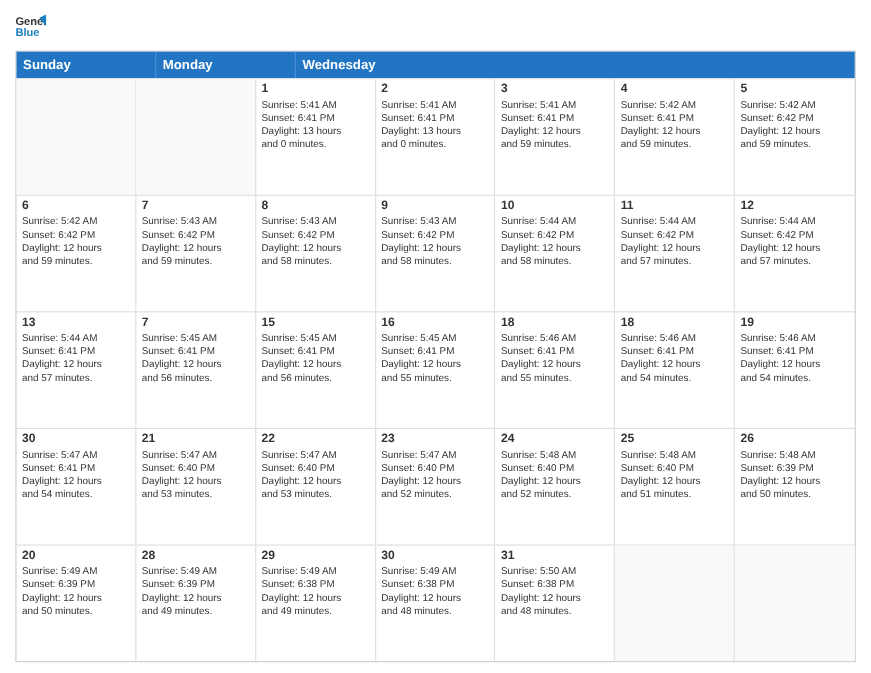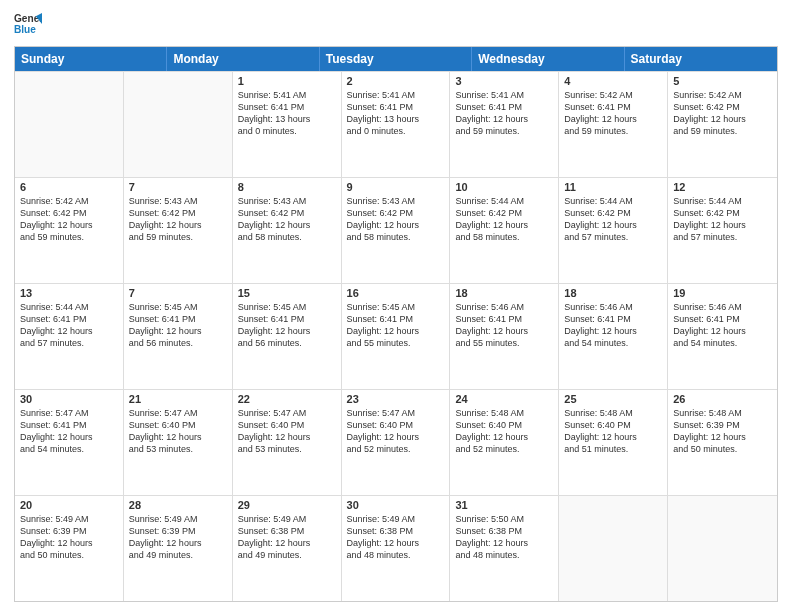--- a/index.html
+++ b/index.html
@@ -47,21 +47,21 @@
       color: #555;
     }
     .calendar {
       flex: 1;
       display: flex;
       flex-direction: column;
       border: 1px solid #ccc;
     }
     .cal-header-row {
       display: grid;
-      grid-template-columns: repeat(5, 1fr);
+      grid-template-columns: repeat(6, 1fr);
       background: #2175c2;
     }
     .cal-header-cell {
       color: #fff;
       font-weight: bold;
       font-size: 12px;
       padding: 5px 6px;
       text-align: left;
       border-right: 1px solid #4a90d9;
     }
@@ -115,23 +115,21 @@
     <div class="title-block">
       <div class="month-year"></div>
       <div class="location"></div>
     </div>
   </div>
 
   <div class="calendar">
     <div class="cal-header-row">
     <div class="cal-header-cell">Sunday</div>
         <div class="cal-header-cell">Monday</div>
-        <div class="cal-header-cell">Tuesday</div>
         <div class="cal-header-cell">Wednesday</div>
-        <div class="cal-header-cell">Saturday</div>
       </div>
     <div class="cal-body">
     <div class="cal-row">
           <div class="cal-cell empty"></div>
           <div class="cal-cell empty"></div>
           <div class="cal-cell">
             <span class="day-num">1</span>
             <div class="cell-info">Sunrise: 5:41 AM<br>Sunset: 6:41 PM<br>Daylight: 13 hours<br>and 0 minutes.</div>
           </div>
           <div class="cal-cell">

